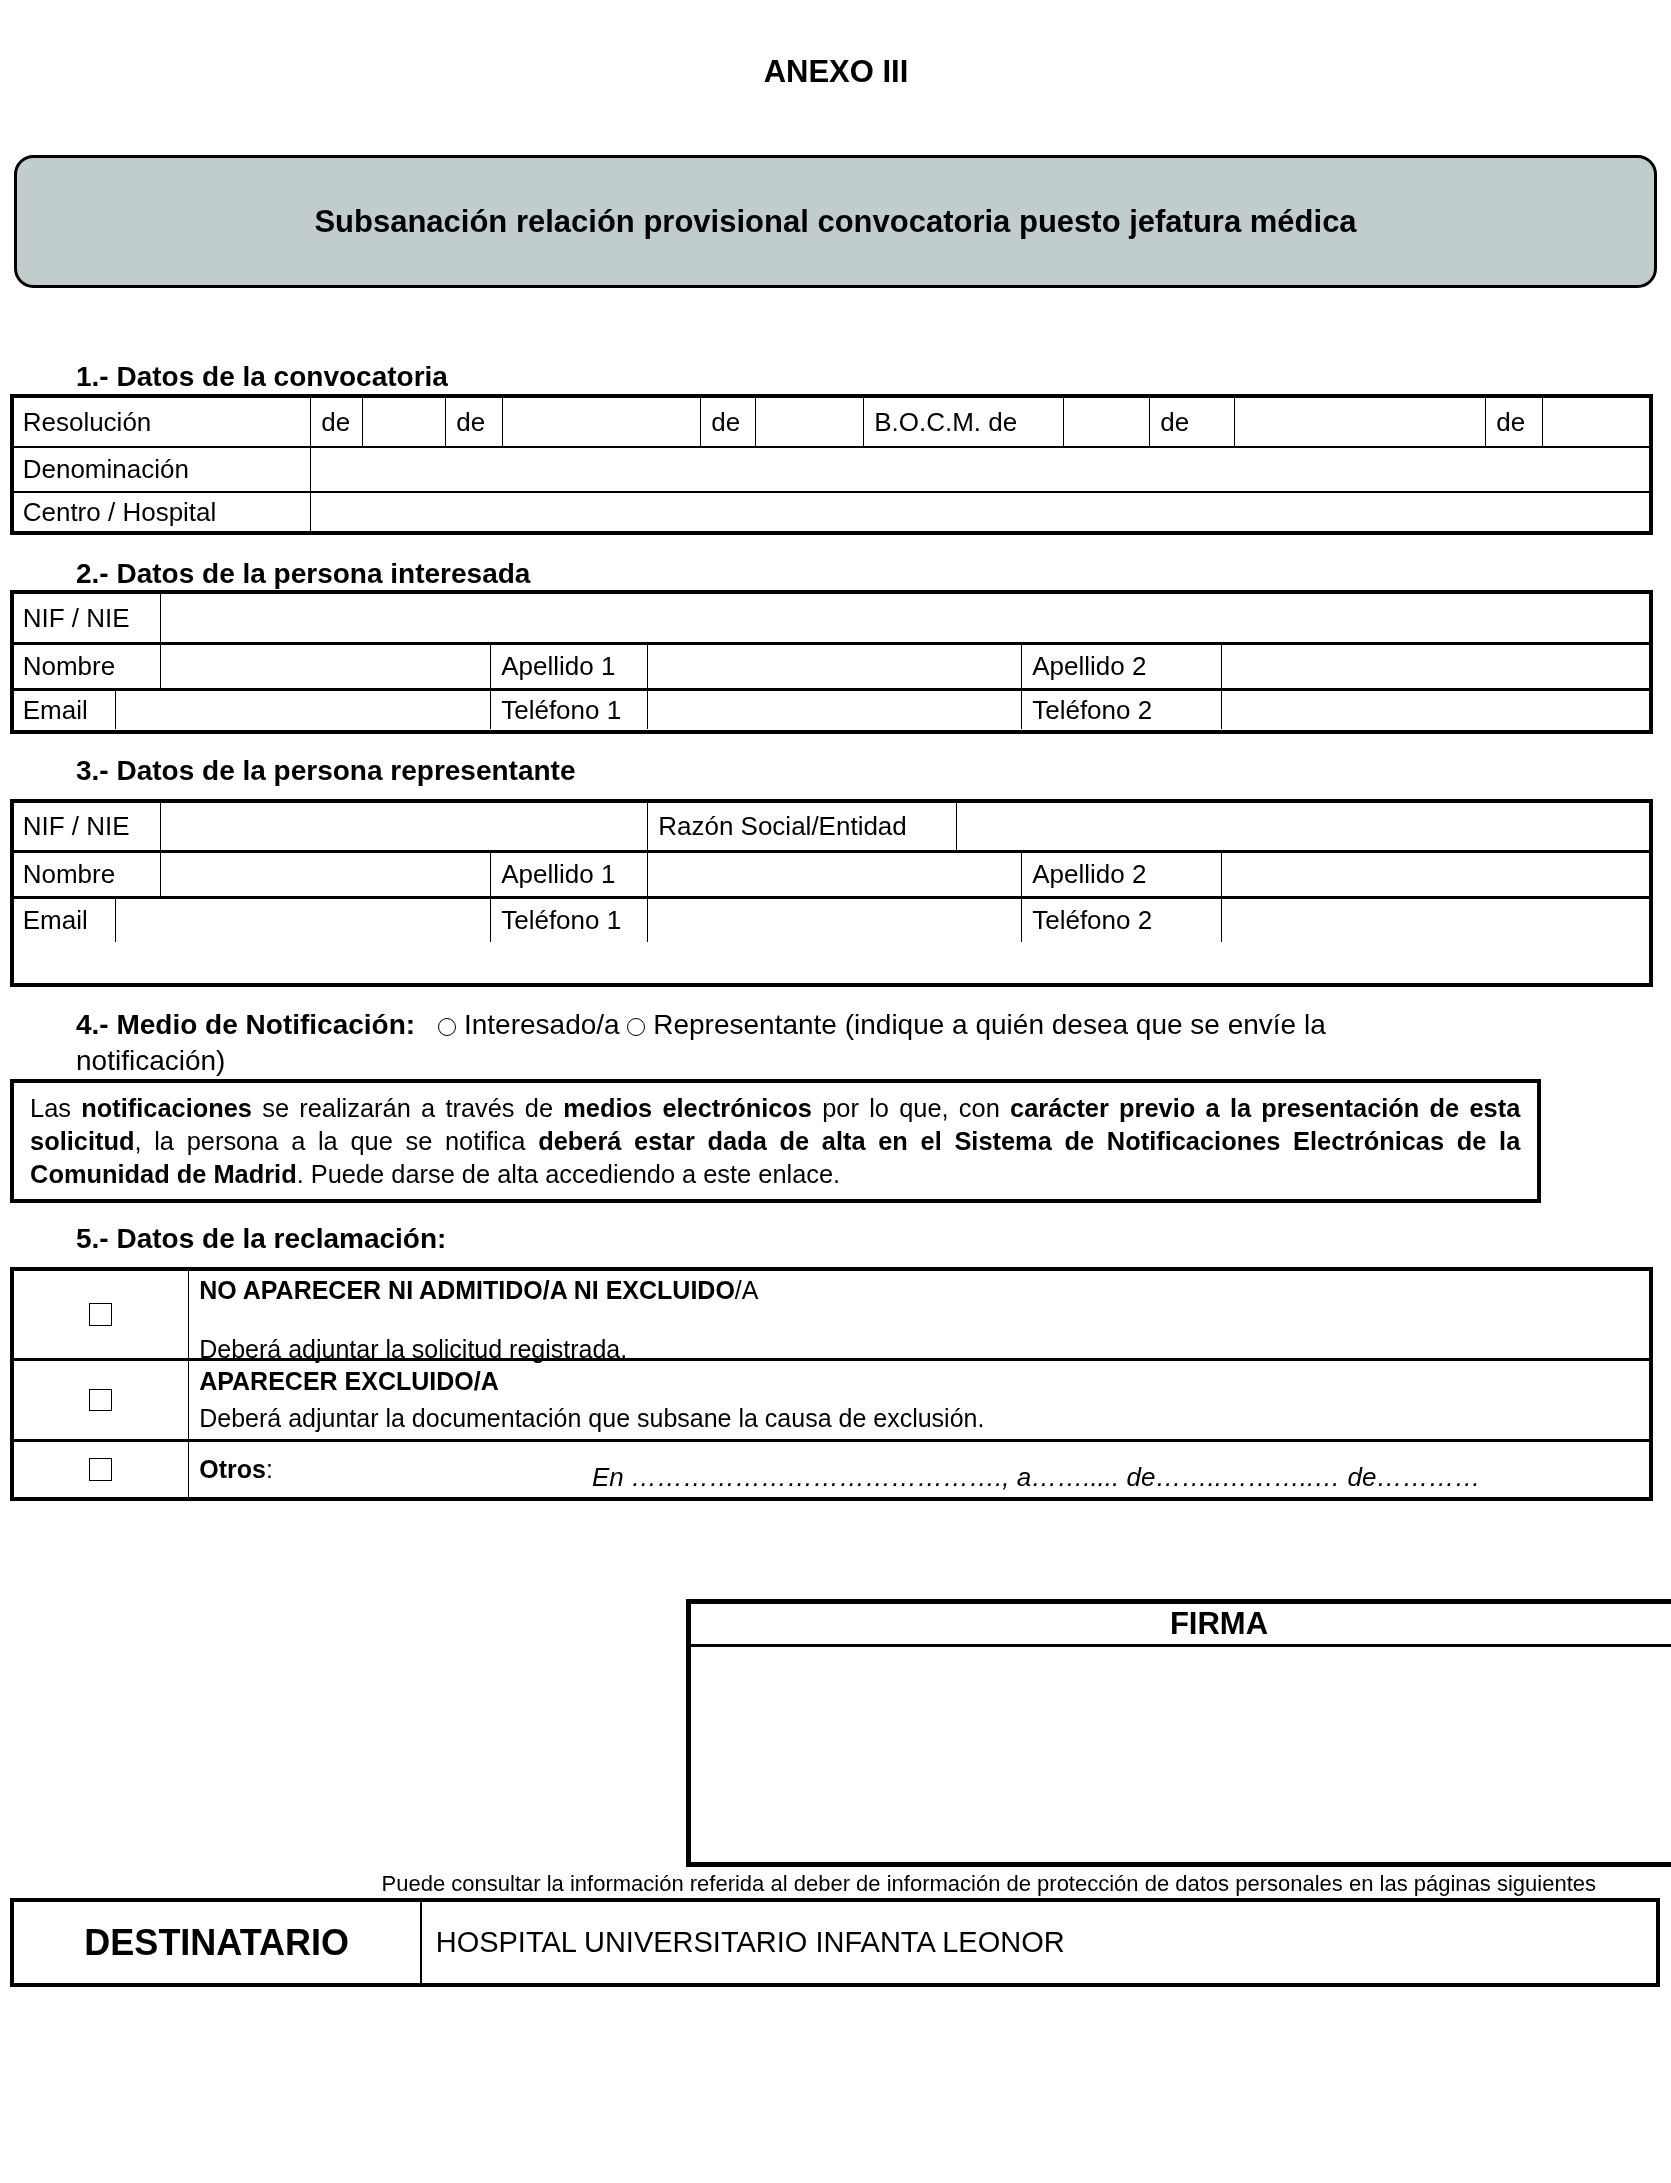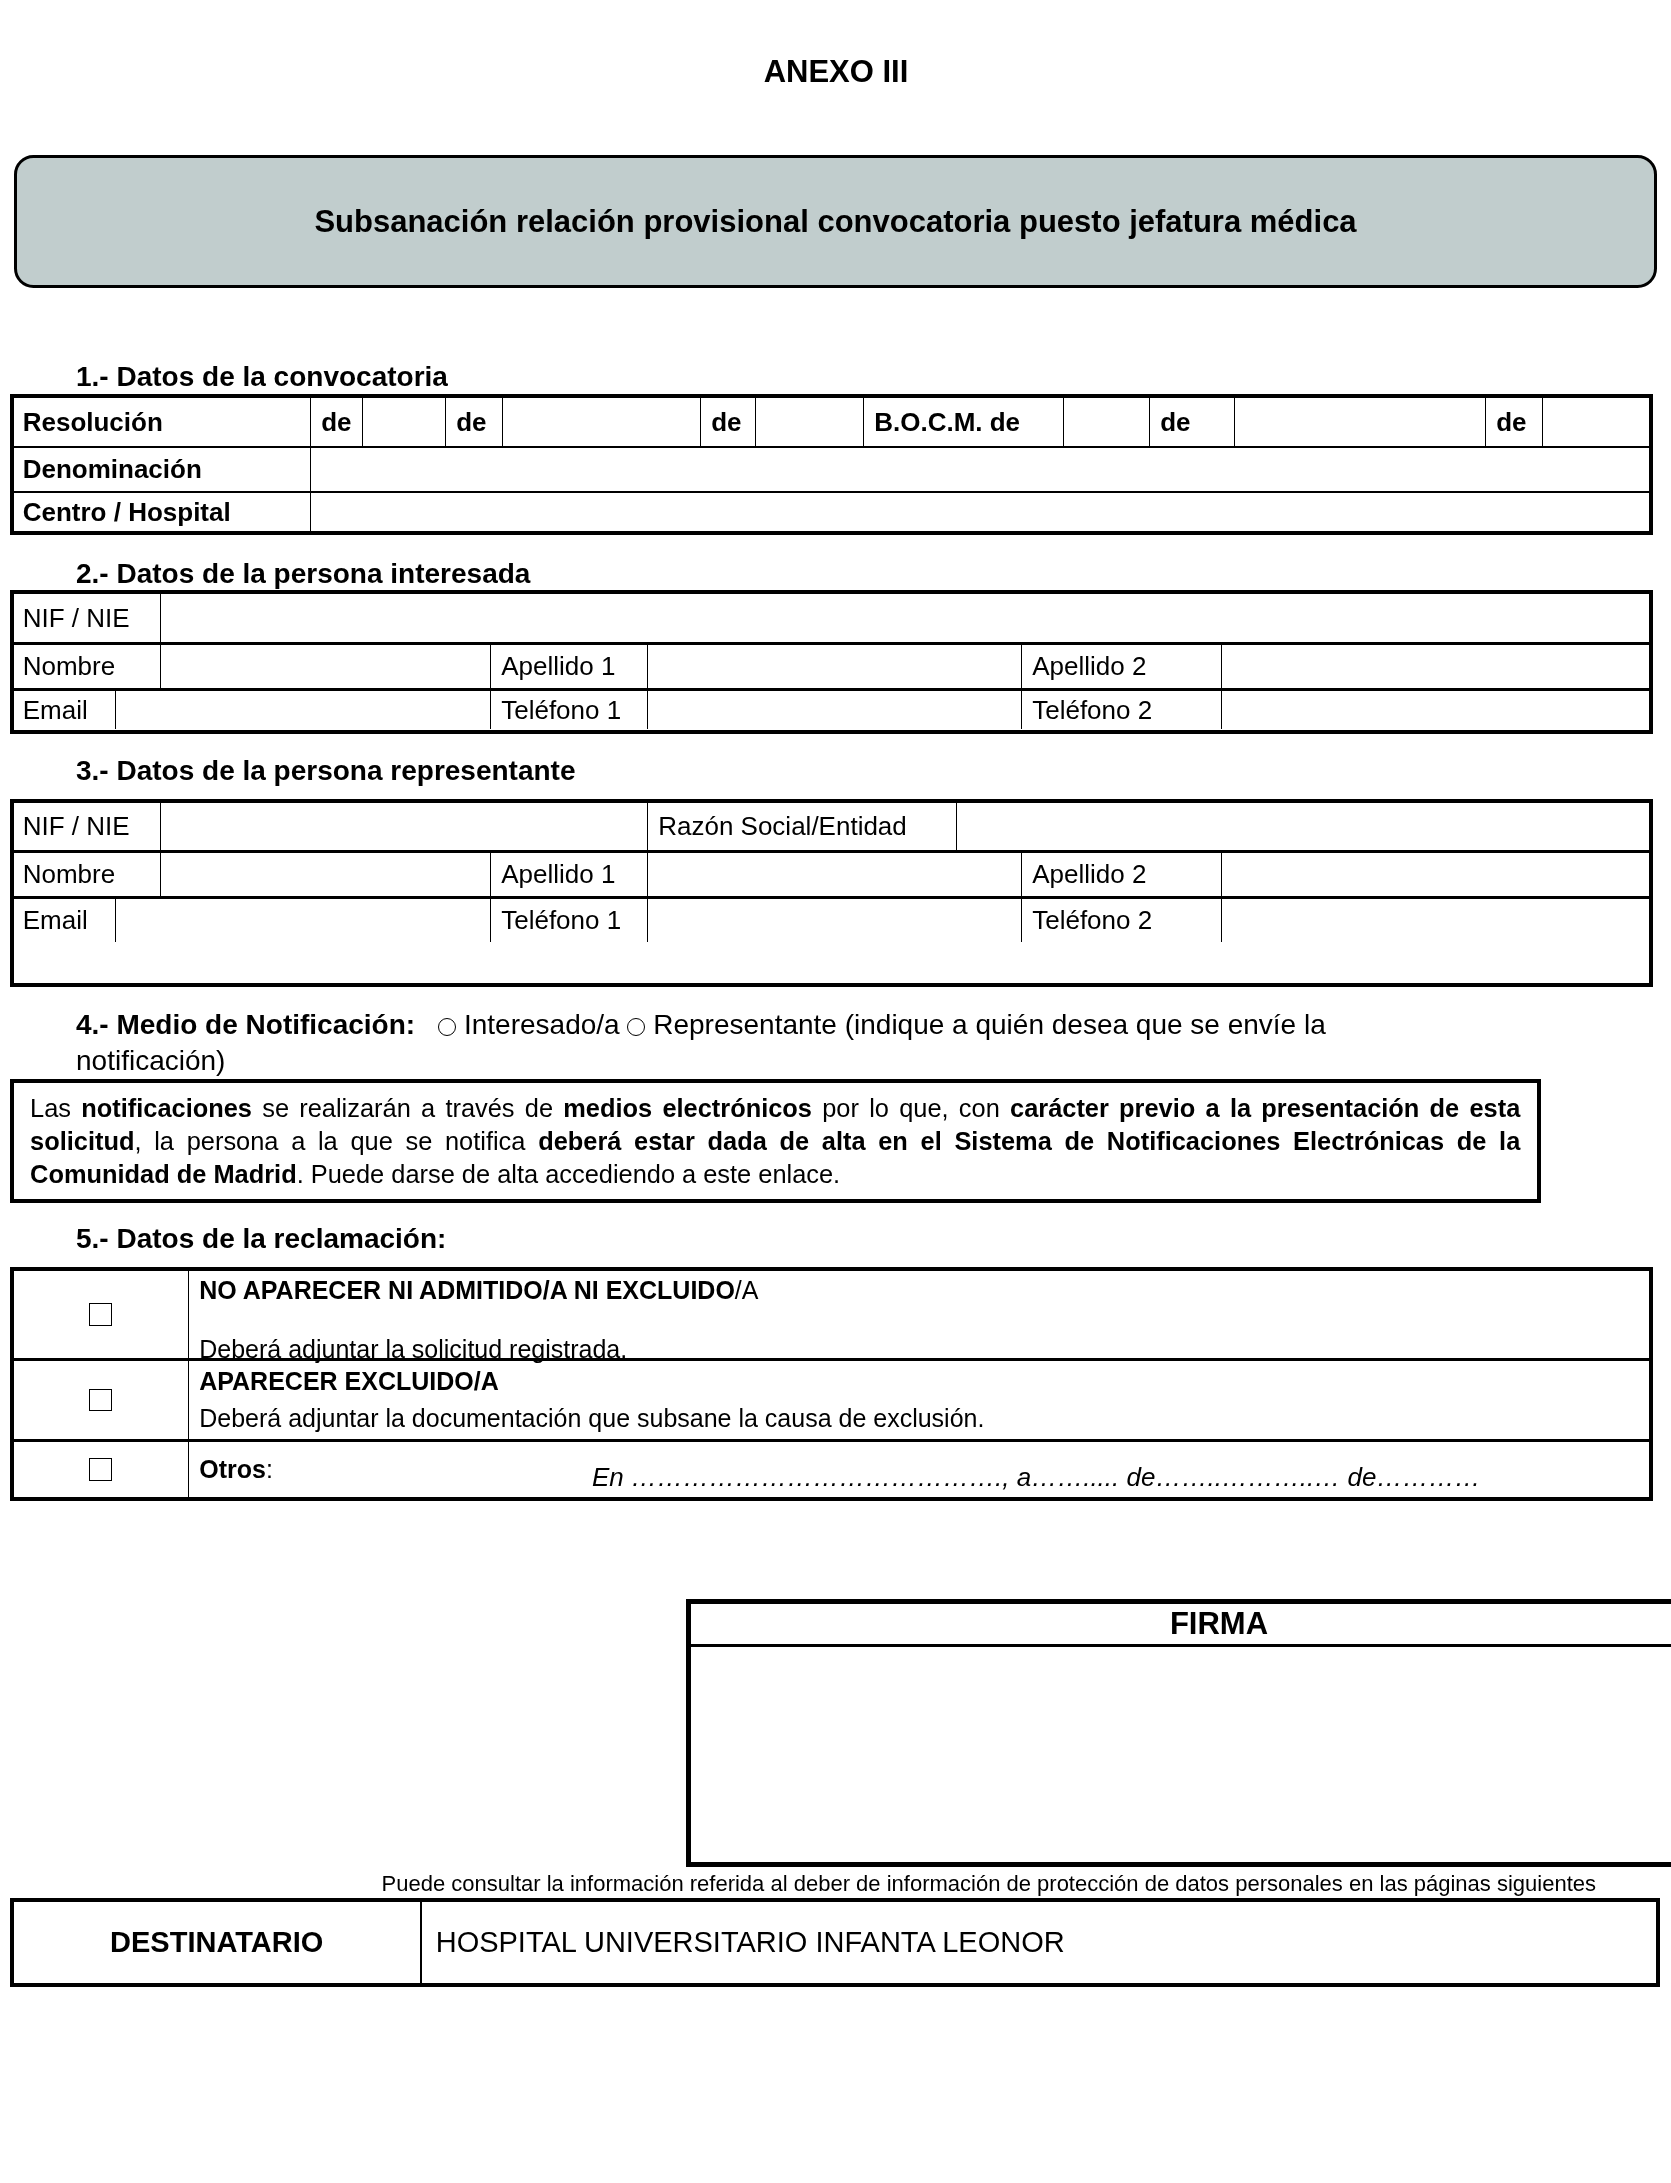--- a/index.html
+++ b/index.html
@@ -31,21 +31,21 @@
 </head>
 <body>
 
 <div class="abs title">ANEXO III</div>
 
 <div class="abs header-box">
   <span>Subsanación relación provisional convocatoria puesto jefatura médica</span>
 </div>
 
 <div class="abs sec-h" style="top:361px;">1.- Datos de la convocatoria</div>
-<div class="tbl t1" style="top:394px; height:141px;font-weight:bold;">
+<div class="tbl t1" style="top:394px; height:141px;">
   <div class="row" style="height:48px;">
     <div class="cell first" style="left:0;width:296px;">Resolución</div>
     <div class="cell" style="left:296px;width:52px;">de</div>
     <div class="cell" style="left:348px;width:83px;"></div>
     <div class="cell" style="left:431px;width:57px;">de</div>
     <div class="cell" style="left:488px;width:197px;"></div>
     <div class="cell" style="left:686px;width:55px;">de</div>
     <div class="cell" style="left:741px;width:108px;"></div>
     <div class="cell" style="left:849px;width:200px;">B.O.C.M. de</div>
     <div class="cell" style="left:1049px;width:86px;"></div>
@@ -162,16 +162,16 @@
 
 <div class="abs" style="left:592px; top:1462px; font-size:26px;font-style:italic;">En ……………………………………., a……..... de……..………..… de…………</div>
 
 <div class="abs sig">
   <div class="sig-h">FIRMA</div>
 </div>
 
 <div class="abs" style="right:76px; top:1871px; font-size:22px;">Puede consultar la información referida al deber de información de protección de datos personales en las páginas siguientes</div>
 
 <div class="abs dest">
-  <div class="abs" style="left:0; top:0; bottom:0; width:406px; border-right:2.2px solid #000; display:flex; align-items:center; justify-content:center; font-weight:bold; font-size:29px;">DESTINATARIO</div>
+  <div class="abs" style="left:0; top:0; bottom:0; width:406px; border-right:2.2px solid #000; display:flex; align-items:center; justify-content:center; font-weight:bold; font-size:36px;">DESTINATARIO</div>
   <div class="abs" style="left:422px; top:0; bottom:0; display:flex; align-items:center; font-size:29px;">HOSPITAL UNIVERSITARIO INFANTA LEONOR</div>
 </div>
 
 
 </body></html>

